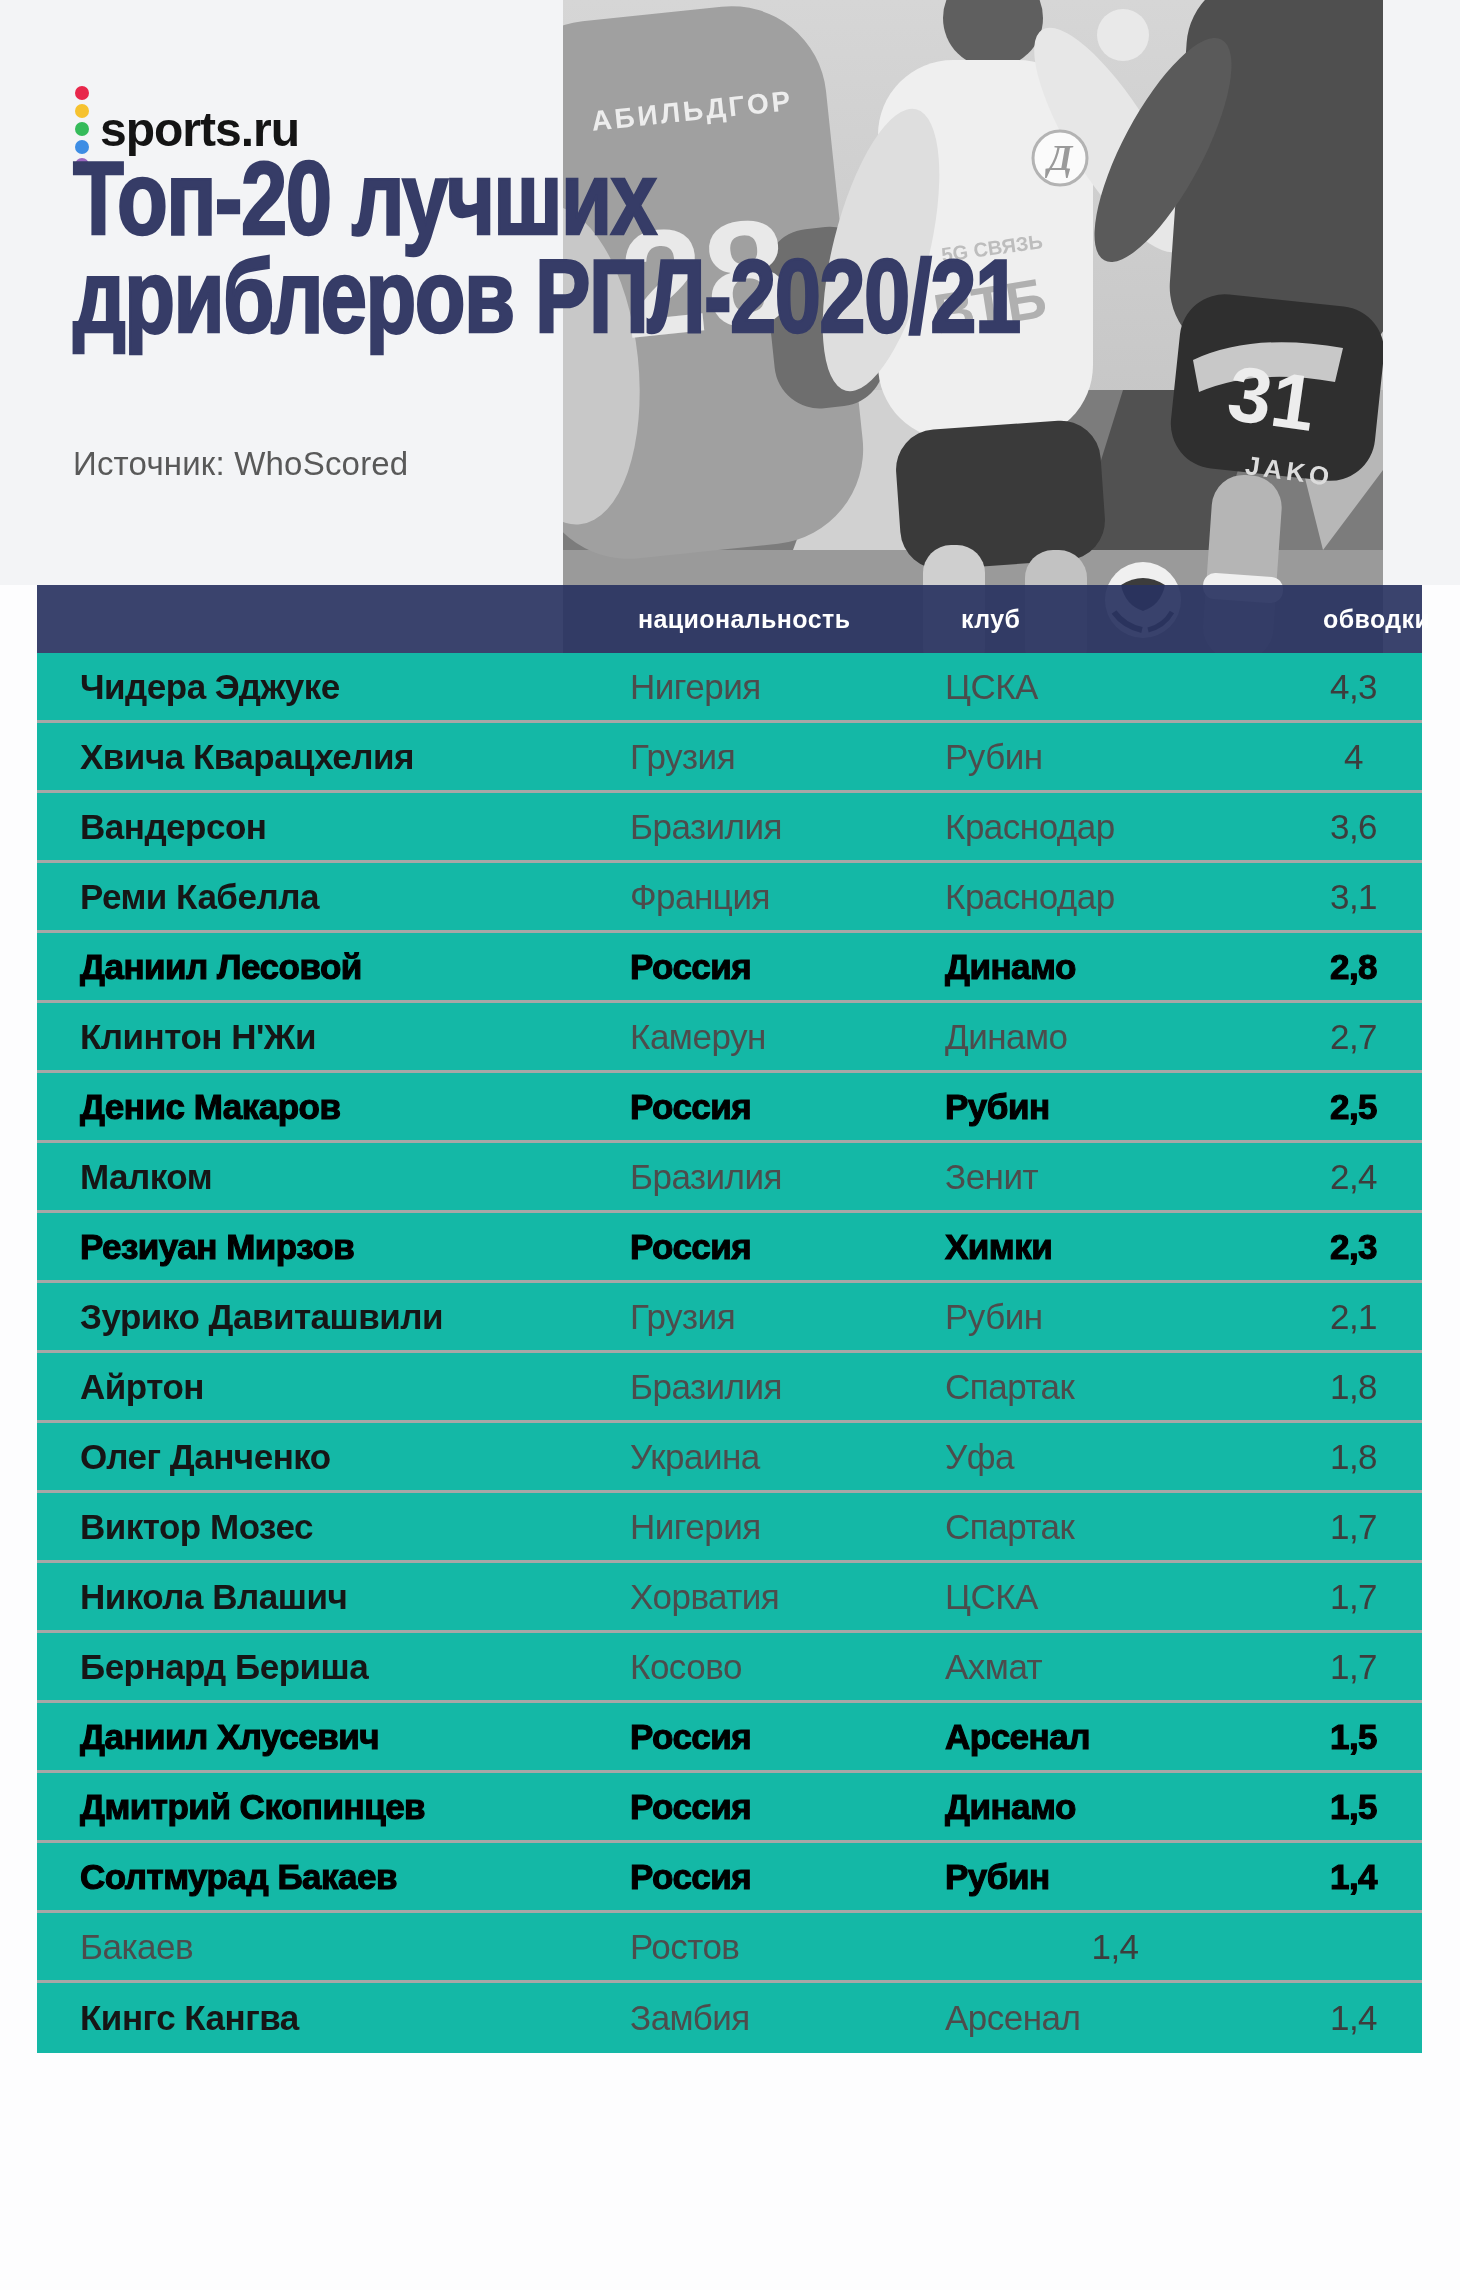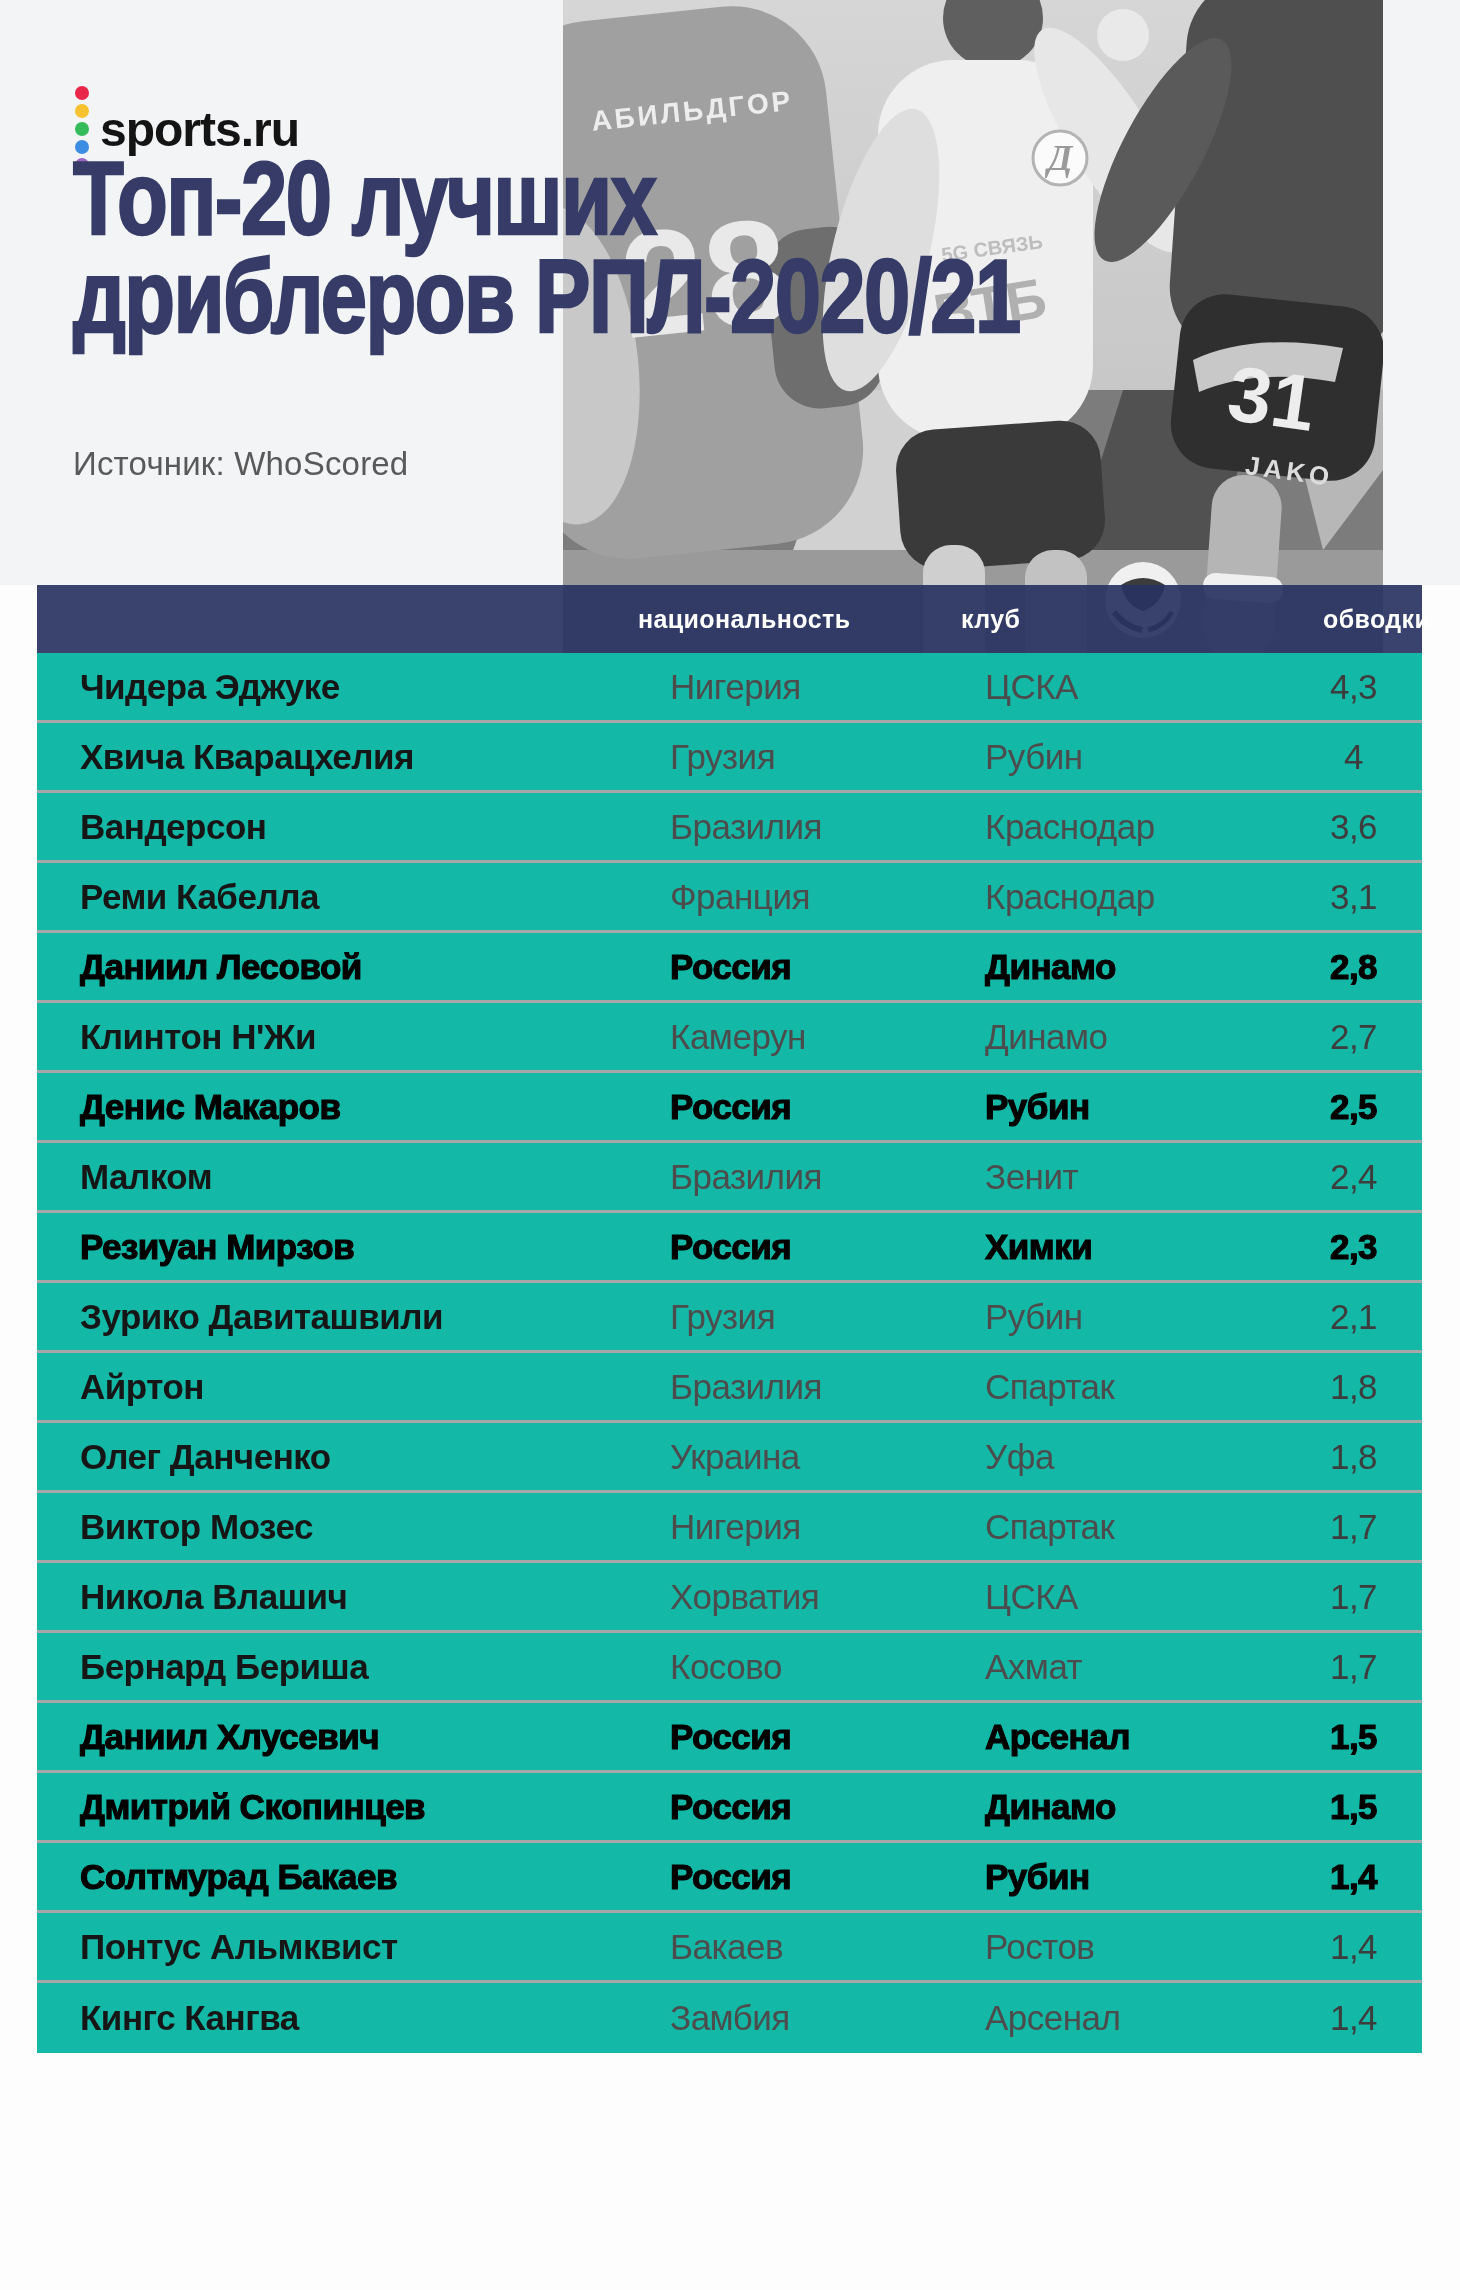--- a/index.html
+++ b/index.html
@@ -34,21 +34,21 @@
   .thead .hval{text-align:right;padding-right:50px;margin-left:14px;}
 
   .tbody{position:absolute;left:37px;top:653px;width:1385px;z-index:2;}
   .row{height:70px;box-sizing:border-box;background:#14b8a6;
        border-bottom:3px solid #a7a7a7;
        display:grid;grid-template-columns:550px 315px 340px 1fr;
        align-items:center;padding-left:43px;}
   .row:last-child{border-bottom:none;}
   .cell{font-size:35px;letter-spacing:-0.5px;white-space:nowrap;}
   .cell.name{font-weight:700;color:#161616;}
-  .cell.muted{font-weight:400;color:#4c4c4c;margin-left:40px;}
+  .cell.muted{font-weight:400;color:#4c4c4c;}
   .cell.val{font-weight:400;color:#3d3d3d;text-align:center;}
   .row.bold .cell{font-weight:700;color:#000;-webkit-text-stroke:1.1px #000;}
 </style>
 </head>
 <body>
 
 <div class="page">
 
   <div class="header-band"></div>
 
@@ -261,21 +261,20 @@
     </div>
 
     <div class="row bold">
       <span class="cell name">Солтмурад Бакаев</span>
       <span class="cell muted">Россия</span>
       <span class="cell muted">Рубин</span>
       <span class="cell val">1,4</span>
     </div>
 
     <div class="row">
-      <span class="cell name">Понтус Альмквист</span>
       <span class="cell muted">Бакаев</span>
       <span class="cell muted">Ростов</span>
       <span class="cell val">1,4</span>
     </div>
 
     <div class="row">
       <span class="cell name">Кингс Кангва</span>
       <span class="cell muted">Замбия</span>
       <span class="cell muted">Арсенал</span>
       <span class="cell val">1,4</span>

